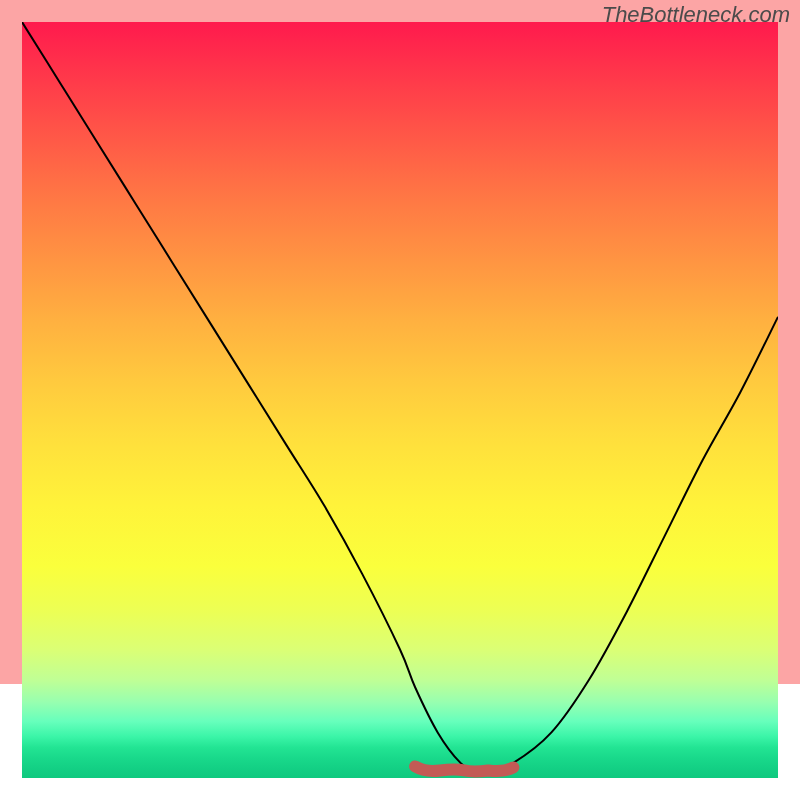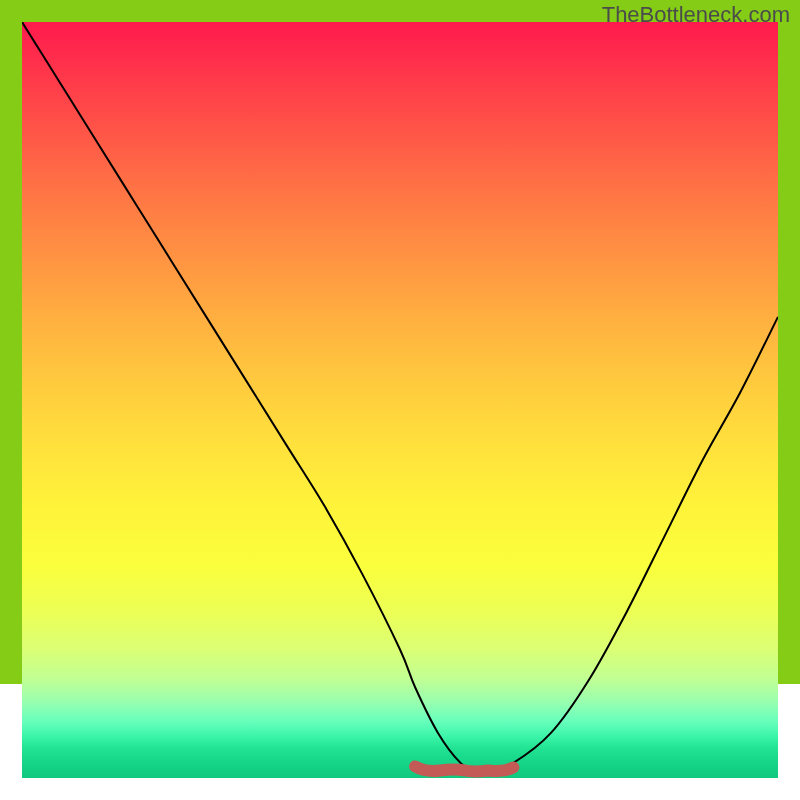--- a/index.html
+++ b/index.html
@@ -1,20 +1,21 @@
 <!DOCTYPE html>
 <html><head>
 <meta charset="utf-8">
 <style>
   * { margin: 0; padding: 0; box-sizing: border-box; }
   html, body { width: 800px; height: 800px; overflow: hidden; font-family: Arial, sans-serif; }
   .outer {
     width: 800px; height: 684px;
-    background: #84cc16;
+    background: #fca5a5;
     position: relative;
+    font-style: italic;
   }
   .plot {
     position: absolute;
     left: 22px; top: 22px;
     width: 756px; height: 756px;
   }
   .gradient {
     position: absolute;
     inset: 0;
     background: linear-gradient(to bottom,

